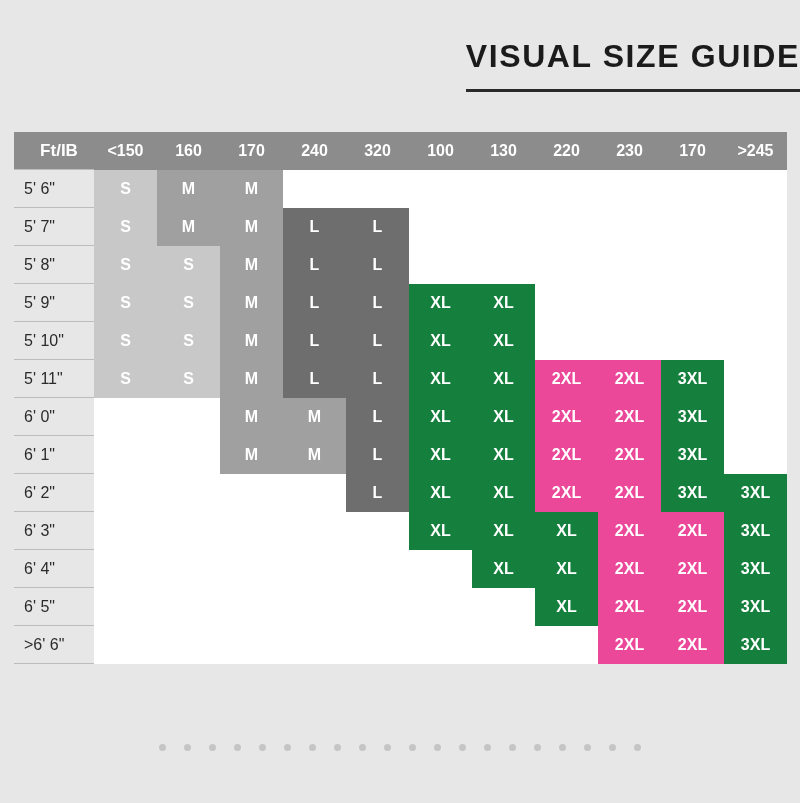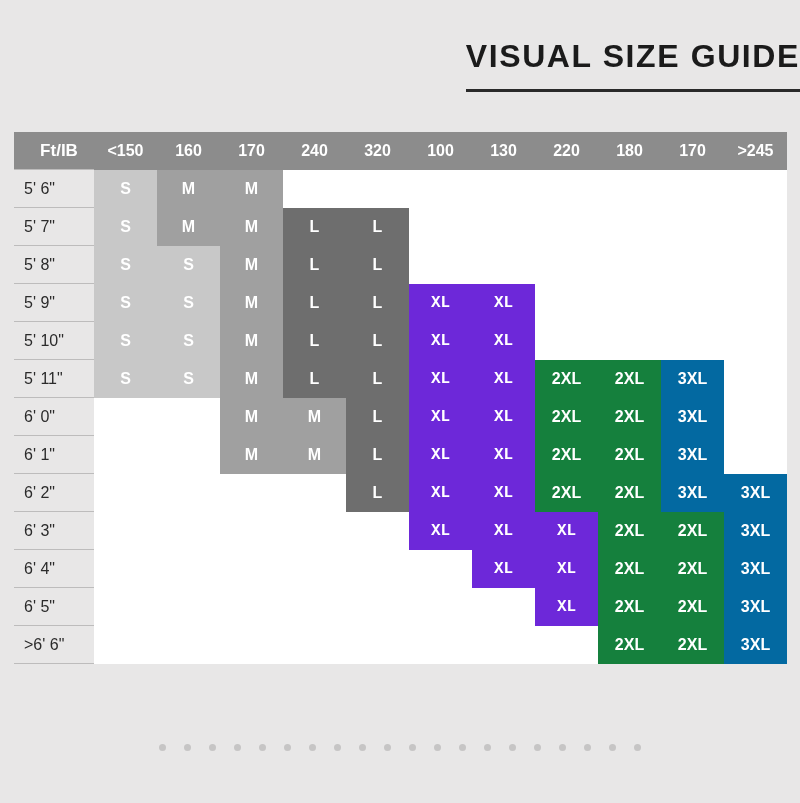--- a/index.html
+++ b/index.html
@@ -74,23 +74,23 @@
     text-align: left;
     padding-left: 10px;
     font-size: 16px;
     border-bottom: 1px solid #bdbcbc;
   }
   tbody tr:first-child th.rh { border-top: 1px solid #bdbcbc; }
   td.cell-empty { background: #ffffff; }
   td.cell-S  { background: #c8c8c8; }
   td.cell-M  { background: #a0a0a0; }
   td.cell-L  { background: #6e6e6e; }
-  td.cell-XL { background: #6d28d9; font-family: Liberation Mono, monospace; }
-  td.cell-2XL{ background: #15803d; }
-  td.cell-3XL{ background: #0369a1; }
+  td.cell-XL { background: #15803d; }
+  td.cell-2XL{ background: #ec4899; }
+  td.cell-3XL{ background: #15803d; }
   .dots {
     position: absolute;
     left: 0;
     right: 0;
     bottom: 48px;
     text-align: center;
     white-space: nowrap;
   }
   .dots span {
     display: inline-block;
@@ -130,21 +130,21 @@
         <tr>
           <th class="corner">Ft/IB</th>
           <th>&lt;150</th>
           <th>160</th>
           <th>170</th>
           <th>240</th>
           <th>320</th>
           <th>100</th>
           <th>130</th>
           <th>220</th>
-          <th>180</th>
+          <th>230</th>
           <th>170</th>
           <th>&gt;245</th>
         </tr>
       </thead>
       <tbody id="grid-body">
           <tr>
             <th class="rh">5' 6"</th>
             <td class="cell-S">S</td>
             <td class="cell-M">M</td>
             <td class="cell-M">M</td>

